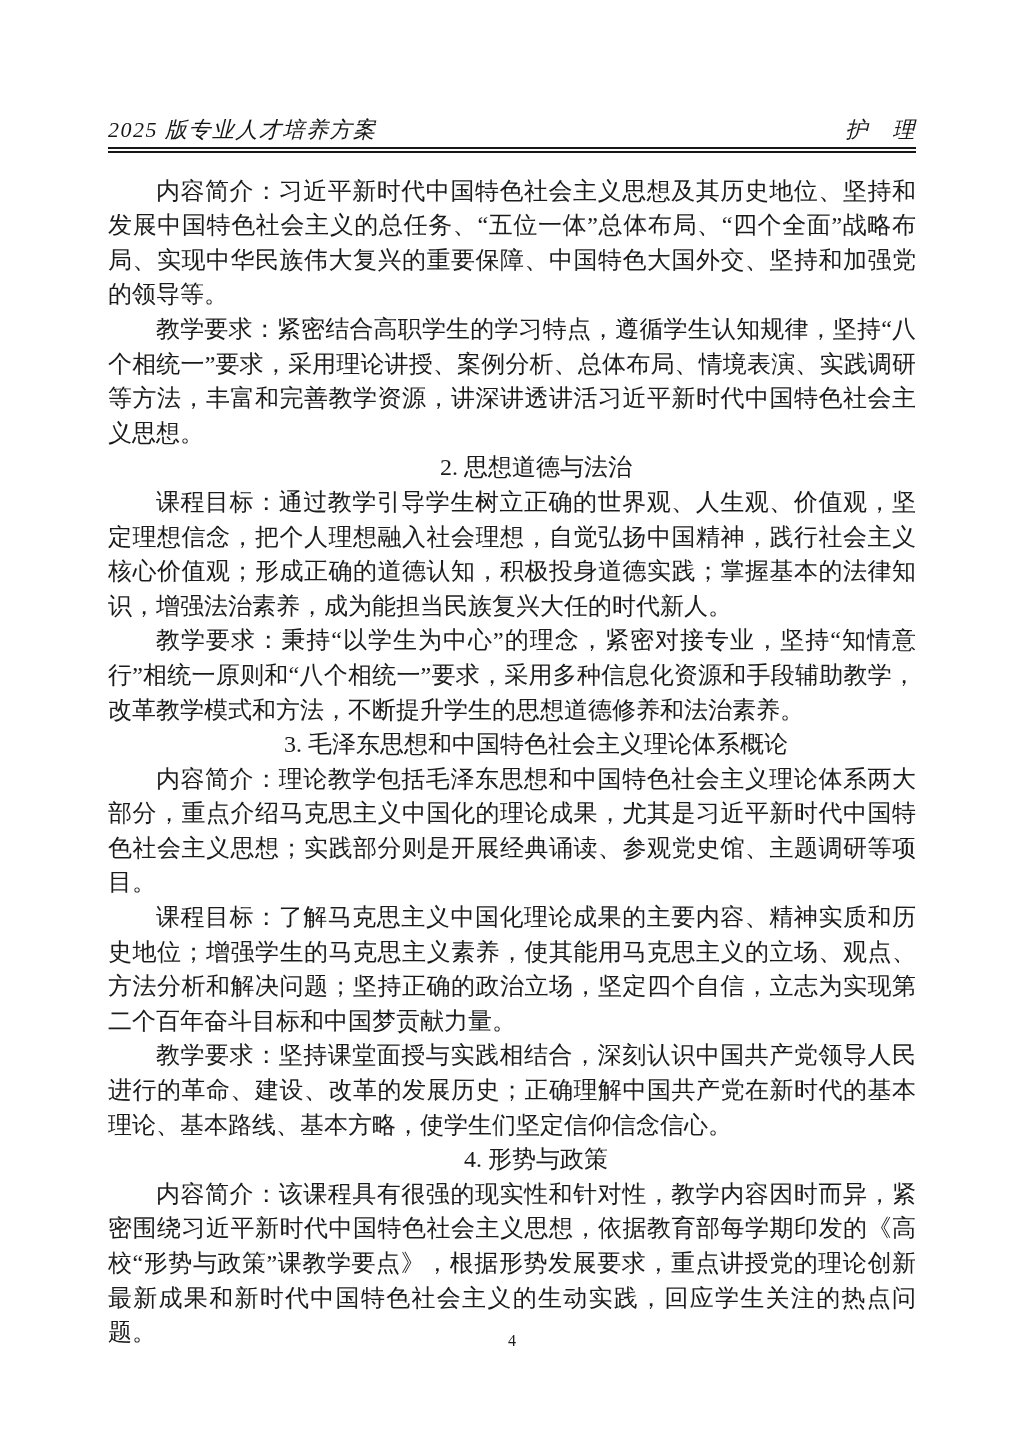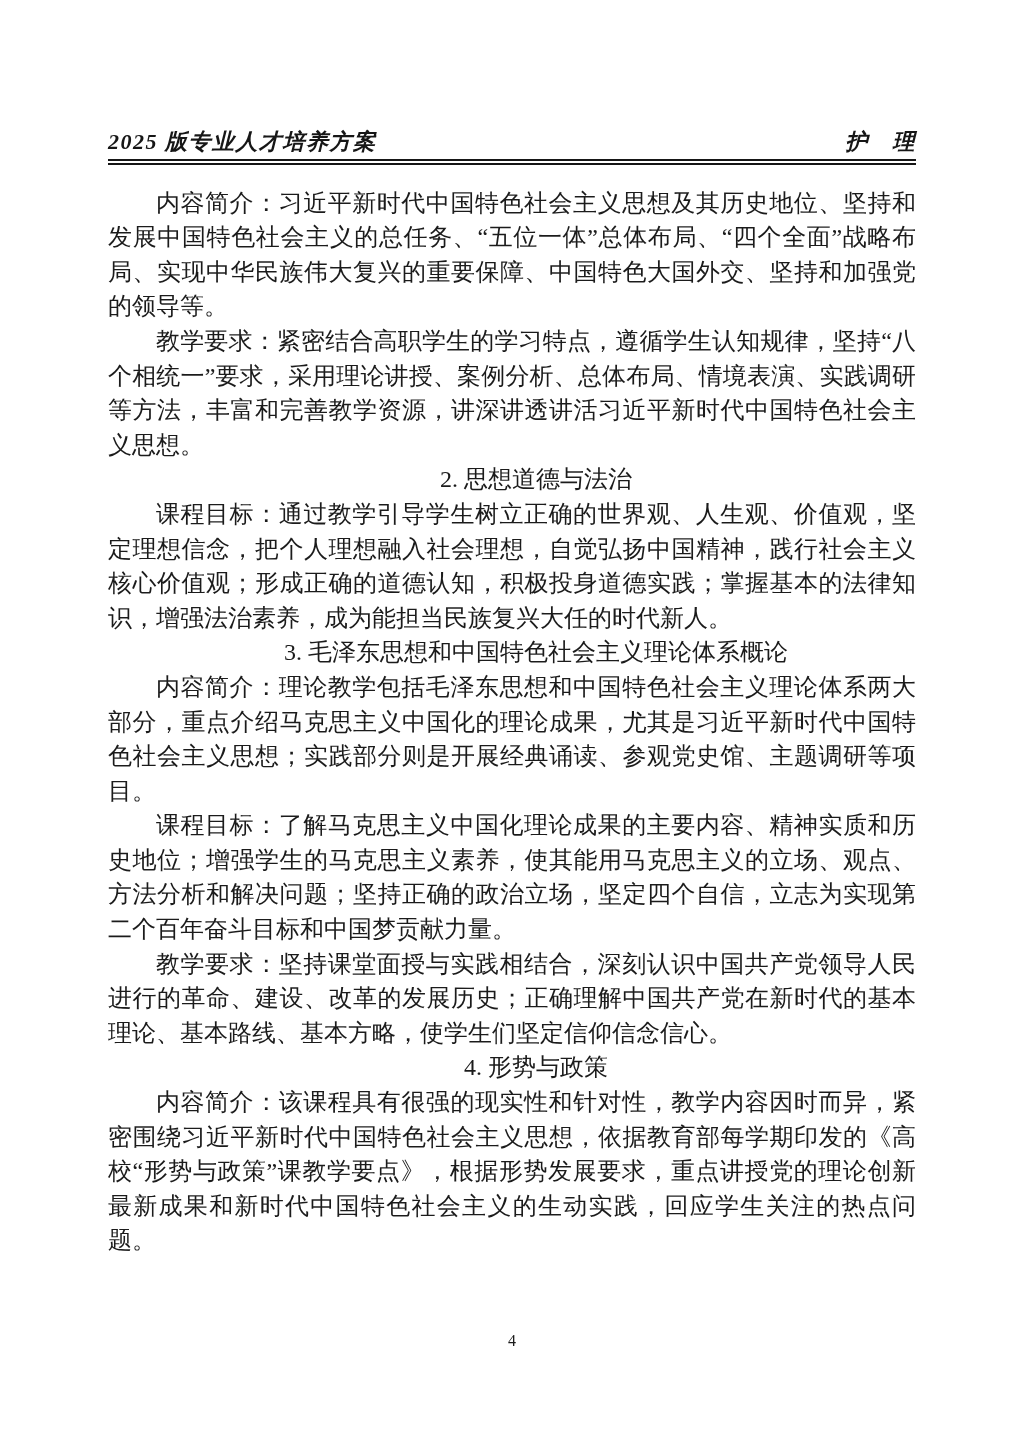--- a/index.html
+++ b/index.html
@@ -18,25 +18,24 @@
     font-family: "Liberation Serif", "DejaVu Serif", serif;
     color: #1b1b1b;
     overflow: hidden;
   }
   .header-row {
     display: flex;
     justify-content: space-between;
     align-items: flex-end;
     font-size: 22px;
     font-style: italic;
-    font-weight: 700;
+    font-weight: 400;
     letter-spacing: 1.5px;
     line-height: 28px;
     color: #161616;
-    margin-top: 12px;
   }
   .header-rule {
     margin-top: 3px;
     height: 1.6px;
     border-top: 2.2px solid #161616;
     border-bottom: 2.2px solid #161616;
     background: transparent;
   }
   .doc {
     margin-top: 21px;
@@ -75,20 +74,21 @@
       <span>护　理</span>
     </div>
     <div class="header-rule"></div>
   </div>
 
   <div class="doc">
     <p class="para">内容简介：习近平新时代中国特色社会主义思想及其历史地位、坚持和发展中国特色社会主义的总任务、“五位一体”总体布局、“四个全面”战略布局、实现中华民族伟大复兴的重要保障、中国特色大国外交、坚持和加强党的领导等。</p>
     <p class="para">教学要求：紧密结合高职学生的学习特点，遵循学生认知规律，坚持“八个相统一”要求，采用理论讲授、案例分析、总体布局、情境表演、实践调研等方法，丰富和完善教学资源，讲深讲透讲活习近平新时代中国特色社会主义思想。</p>
     <p class="heading">2. 思想道德与法治</p>
     <p class="para">课程目标：通过教学引导学生树立正确的世界观、人生观、价值观，坚定理想信念，把个人理想融入社会理想，自觉弘扬中国精神，践行社会主义核心价值观；形成正确的道德认知，积极投身道德实践；掌握基本的法律知识，增强法治素养，成为能担当民族复兴大任的时代新人。</p>
+    <p class="para">教学要求：秉持“以学生为中心”的理念，紧密对接专业，坚持“知情意行”相统一原则和“八个相统一”要求，采用多种信息化资源和手段辅助教学，改革教学模式和方法，不断提升学生的思想道德修养和法治素养。</p>
     <p class="heading">3. 毛泽东思想和中国特色社会主义理论体系概论</p>
     <p class="para">内容简介：理论教学包括毛泽东思想和中国特色社会主义理论体系两大部分，重点介绍马克思主义中国化的理论成果，尤其是习近平新时代中国特色社会主义思想；实践部分则是开展经典诵读、参观党史馆、主题调研等项目。</p>
     <p class="para">课程目标：了解马克思主义中国化理论成果的主要内容、精神实质和历史地位；增强学生的马克思主义素养，使其能用马克思主义的立场、观点、方法分析和解决问题；坚持正确的政治立场，坚定四个自信，立志为实现第二个百年奋斗目标和中国梦贡献力量。</p>
     <p class="para">教学要求：坚持课堂面授与实践相结合，深刻认识中国共产党领导人民进行的革命、建设、改革的发展历史；正确理解中国共产党在新时代的基本理论、基本路线、基本方略，使学生们坚定信仰信念信心。</p>
     <p class="heading">4. 形势与政策</p>
     <p class="para">内容简介：该课程具有很强的现实性和针对性，教学内容因时而异，紧密围绕习近平新时代中国特色社会主义思想，依据教育部每学期印发的《高校“形势与政策”课教学要点》，根据形势发展要求，重点讲授党的理论创新最新成果和新时代中国特色社会主义的生动实践，回应学生关注的热点问题。</p>
   </div>
 
   <div class="footer">
     <span>4</span>

